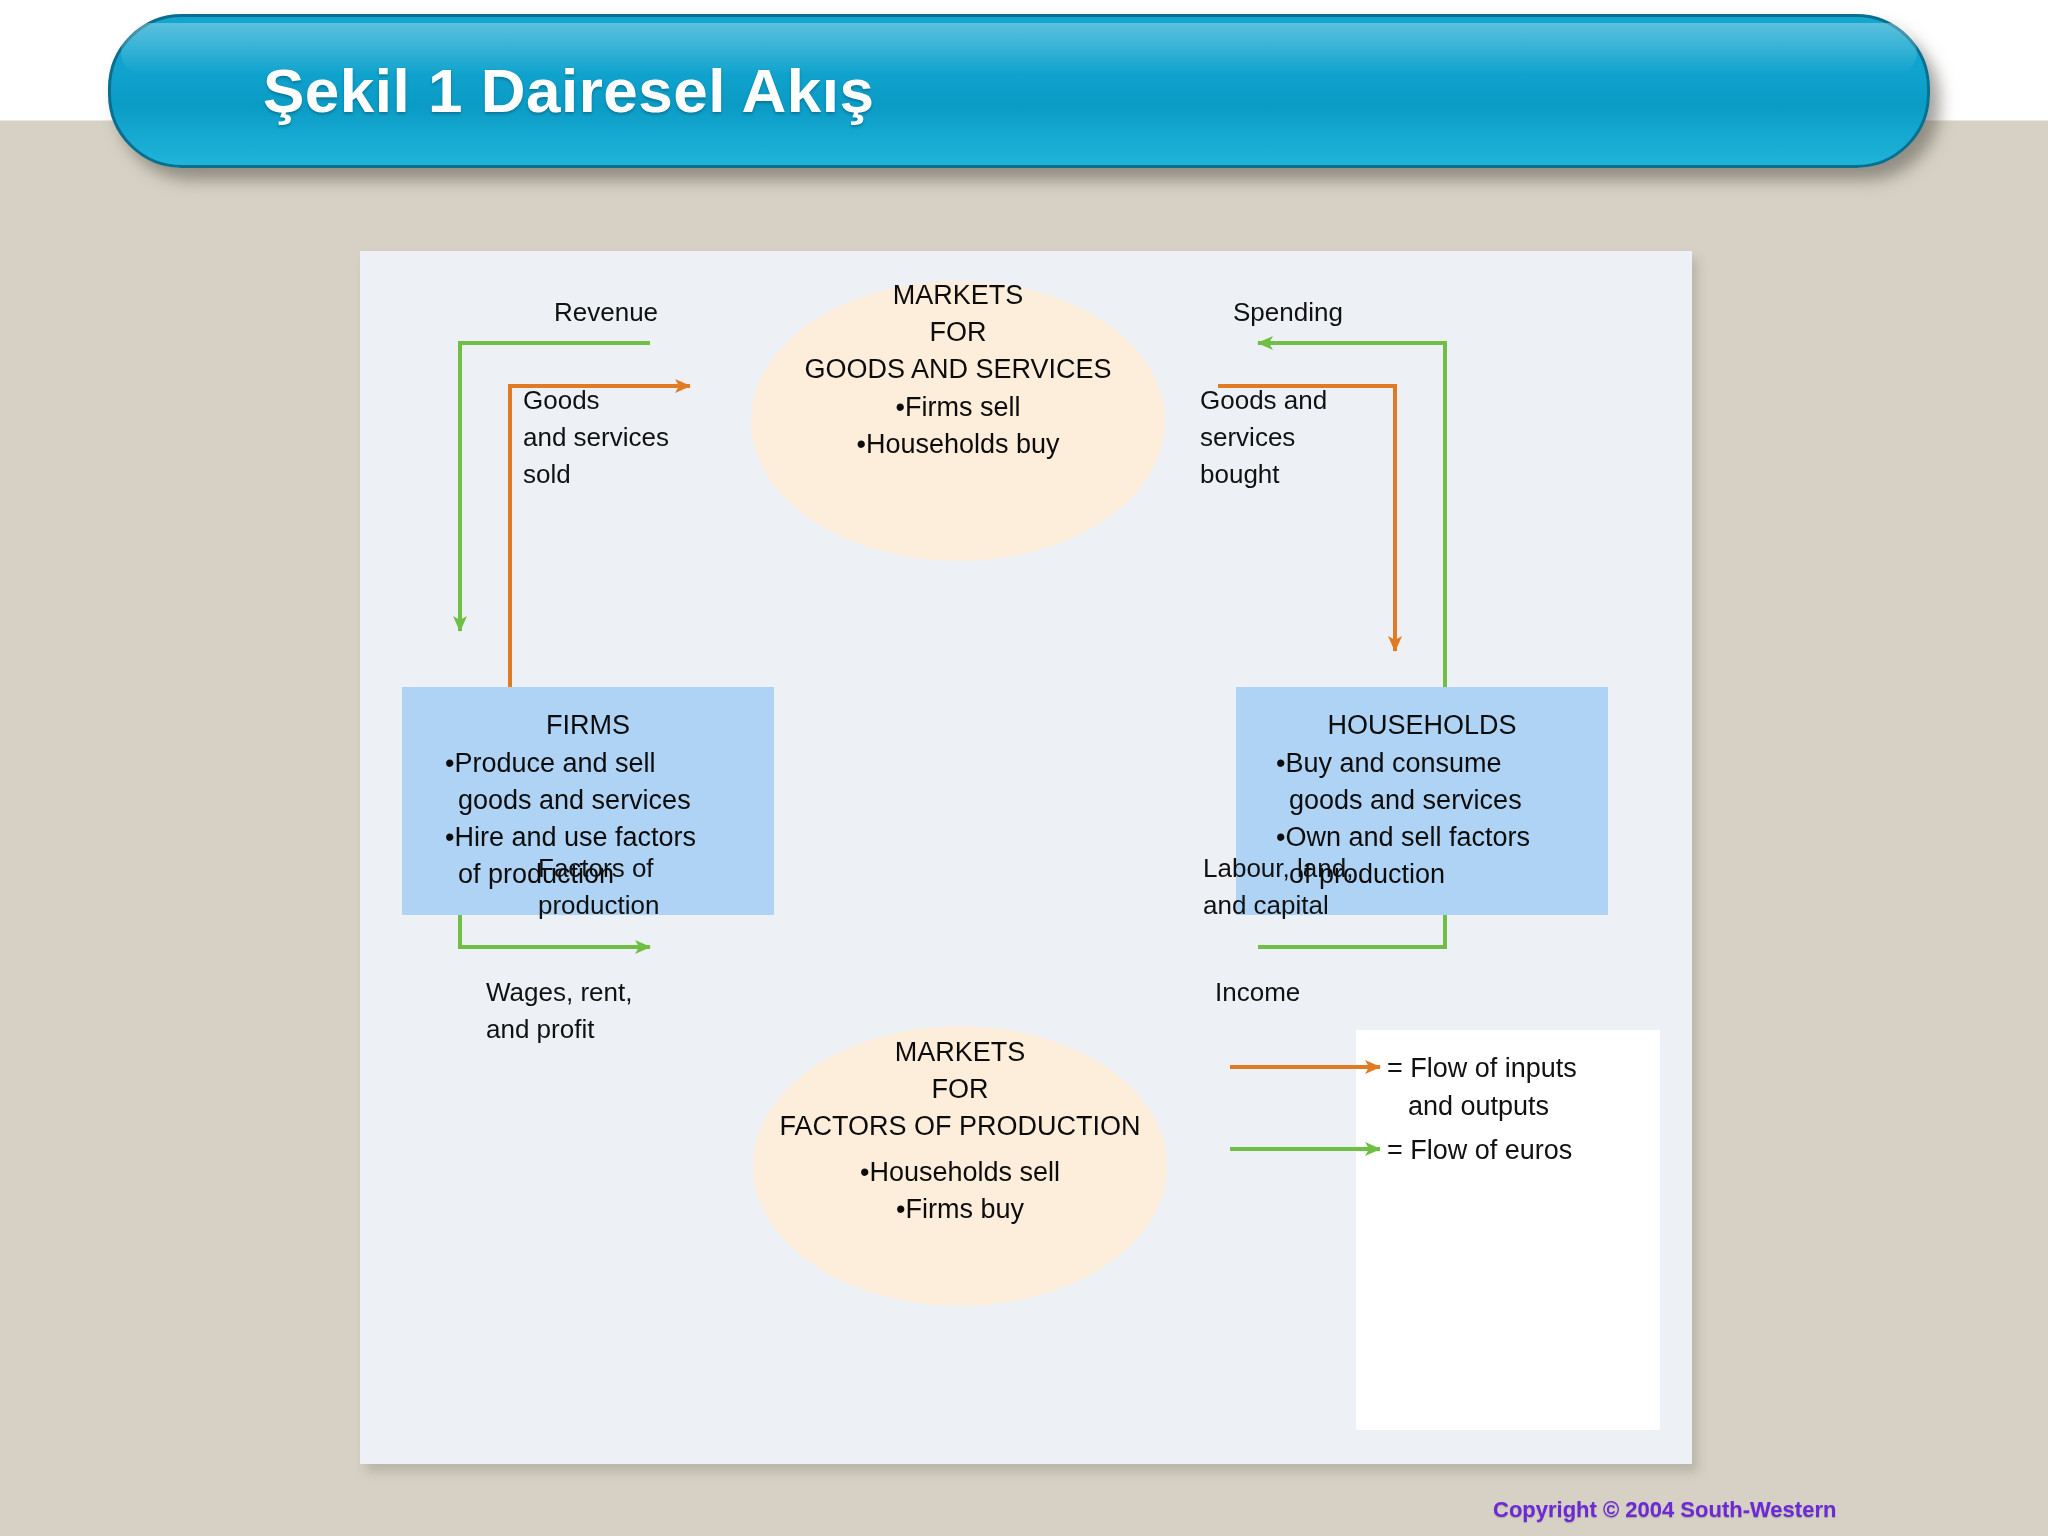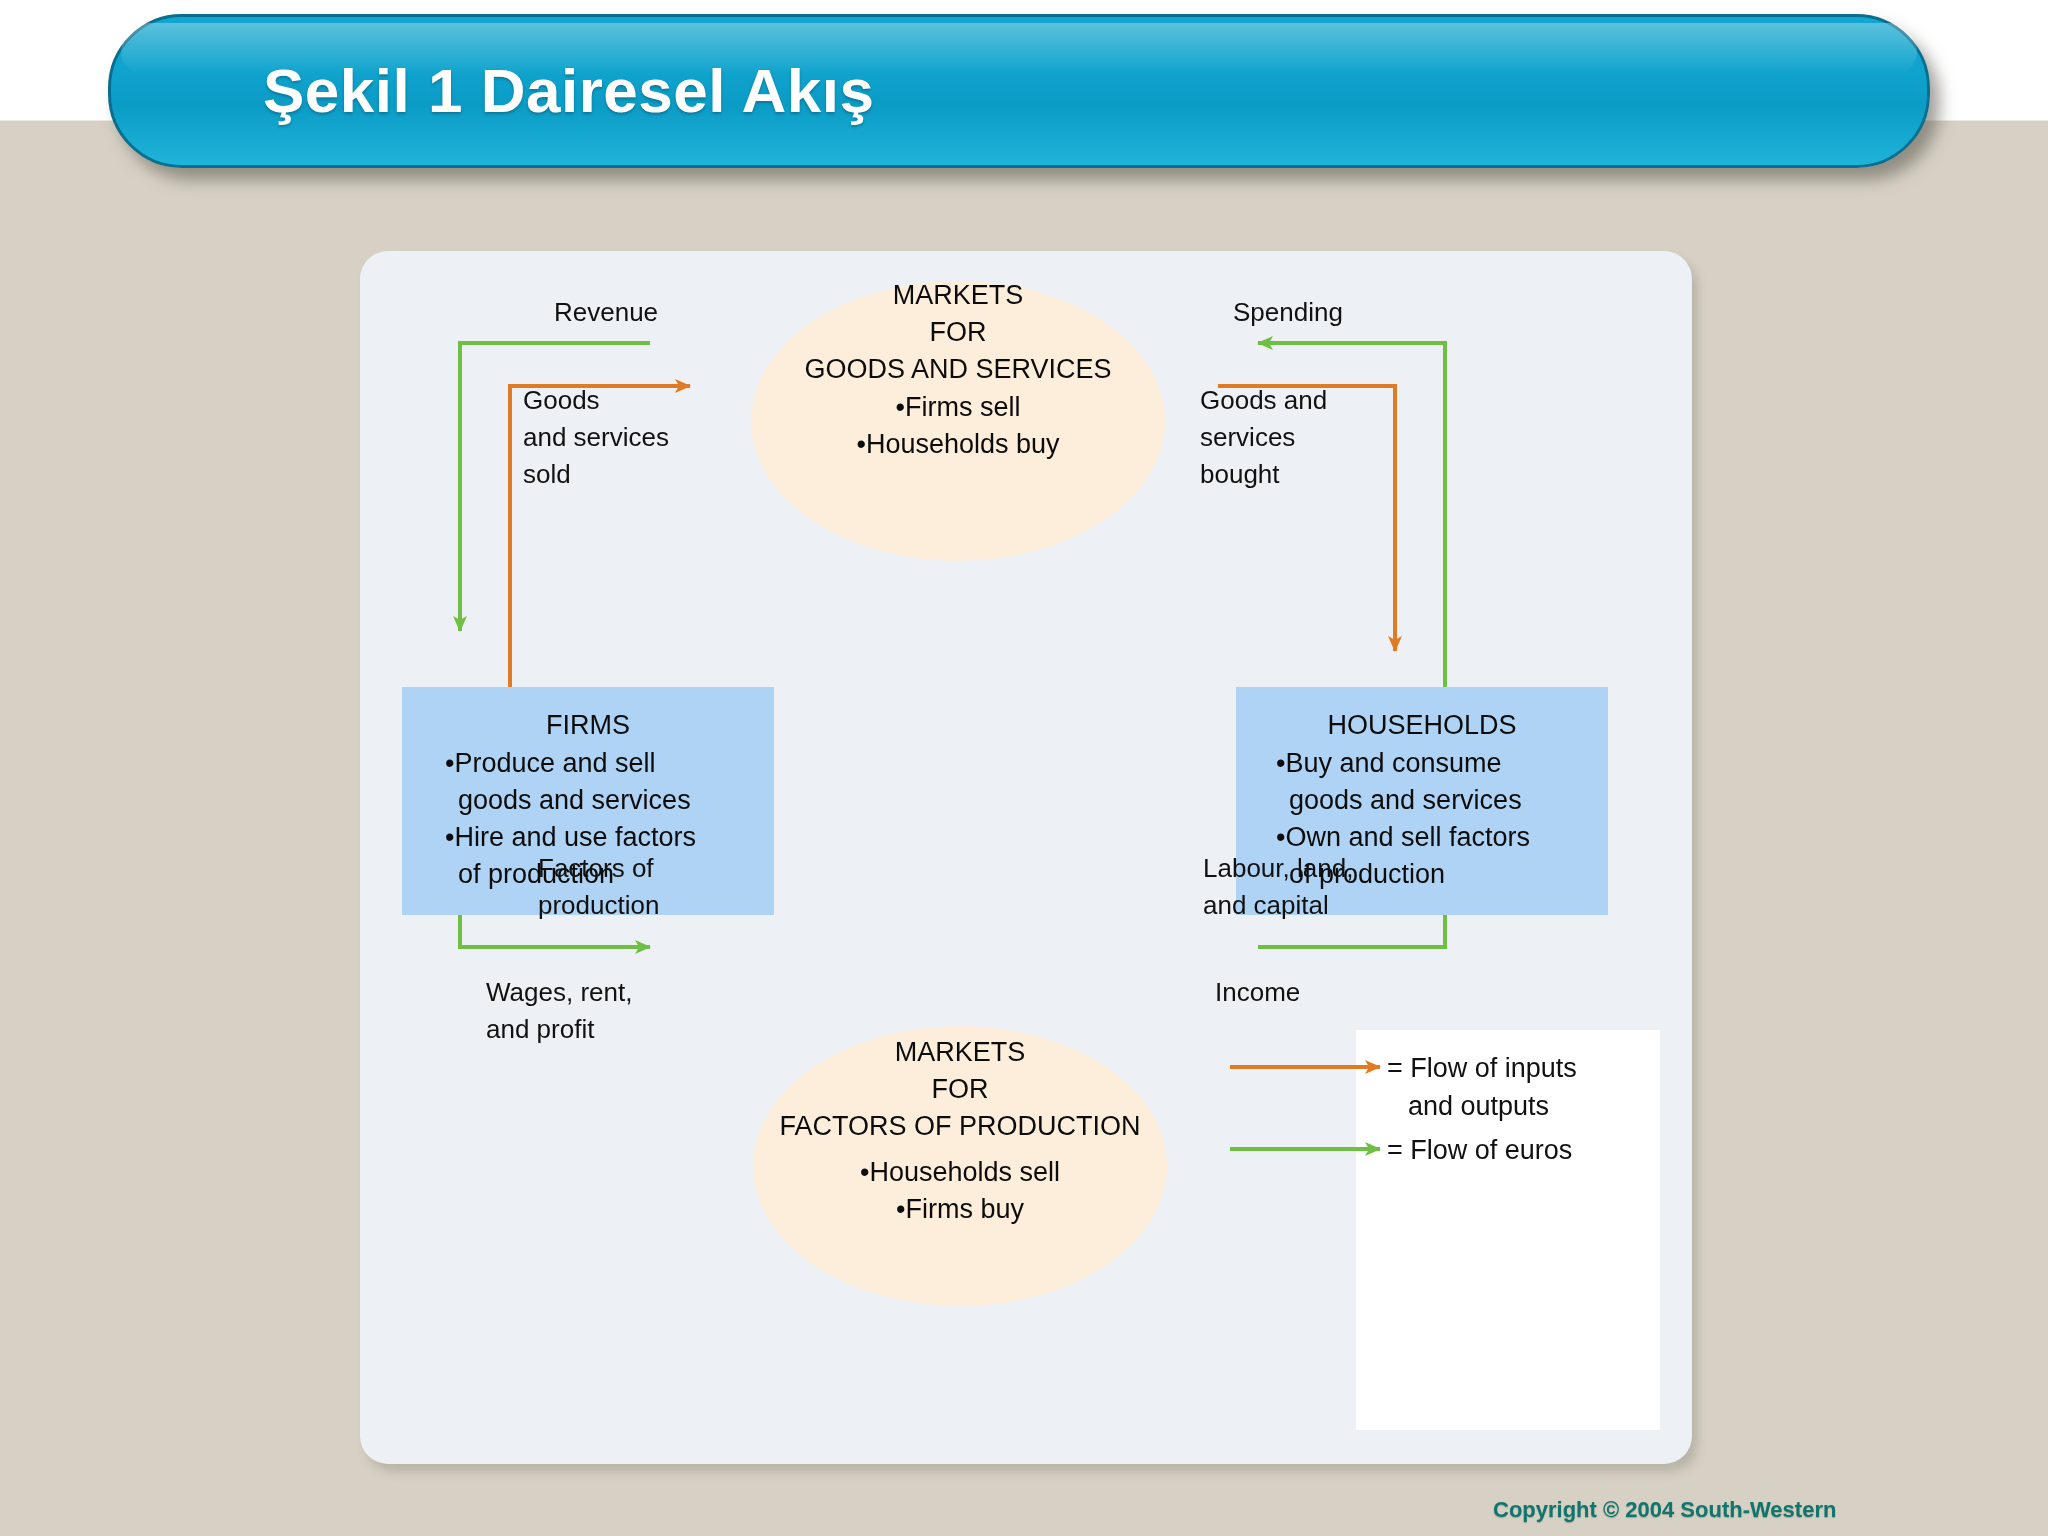--- a/index.html
+++ b/index.html
@@ -28,36 +28,35 @@
     font-size:62px;color:#ffffff;letter-spacing:.5px;white-space:nowrap;
     text-shadow:0 2px 3px rgba(0,0,0,.25);
     font-weight:bold;
   }
 
   
   #diagram-panel{
     position:absolute;left:360px;top:251px;width:1332px;height:1213px;
     background:#edf1f5;
     box-shadow:6px 8px 10px rgba(120,115,104,.30);
-    border-radius:28px;
   }
   #svg-flow{position:absolute;left:0;top:0;width:1332px;height:1213px;}
 
   .node-txt{font-family:"Liberation Sans","DejaVu Sans",sans-serif;fill:#0c0c0c;}
   .market-title{font-size:27px;}
   .market-bullet{font-size:27px;}
   .box-title{font-size:27px;}
   .box-bullet{font-size:27px;}
   .flow-label{font-size:26px;fill:#111;}
   .legend-label{font-size:27px;fill:#111;}
 
   
   #copyright{
     position:absolute;left:1493px;top:1497px;
-    font-size:22px;font-weight:bold;color:#0f766e;white-space:nowrap;
+    font-size:22px;font-weight:bold;color:#6d28d9;white-space:nowrap;
     text-shadow:0 1px 1px rgba(120,115,105,.5);
   }
 </style>
 </head>
 <body>
 
 <div id="title-banner">
   <div id="title-text">Şekil 1 Dairesel Akış</div>
 </div>
 

